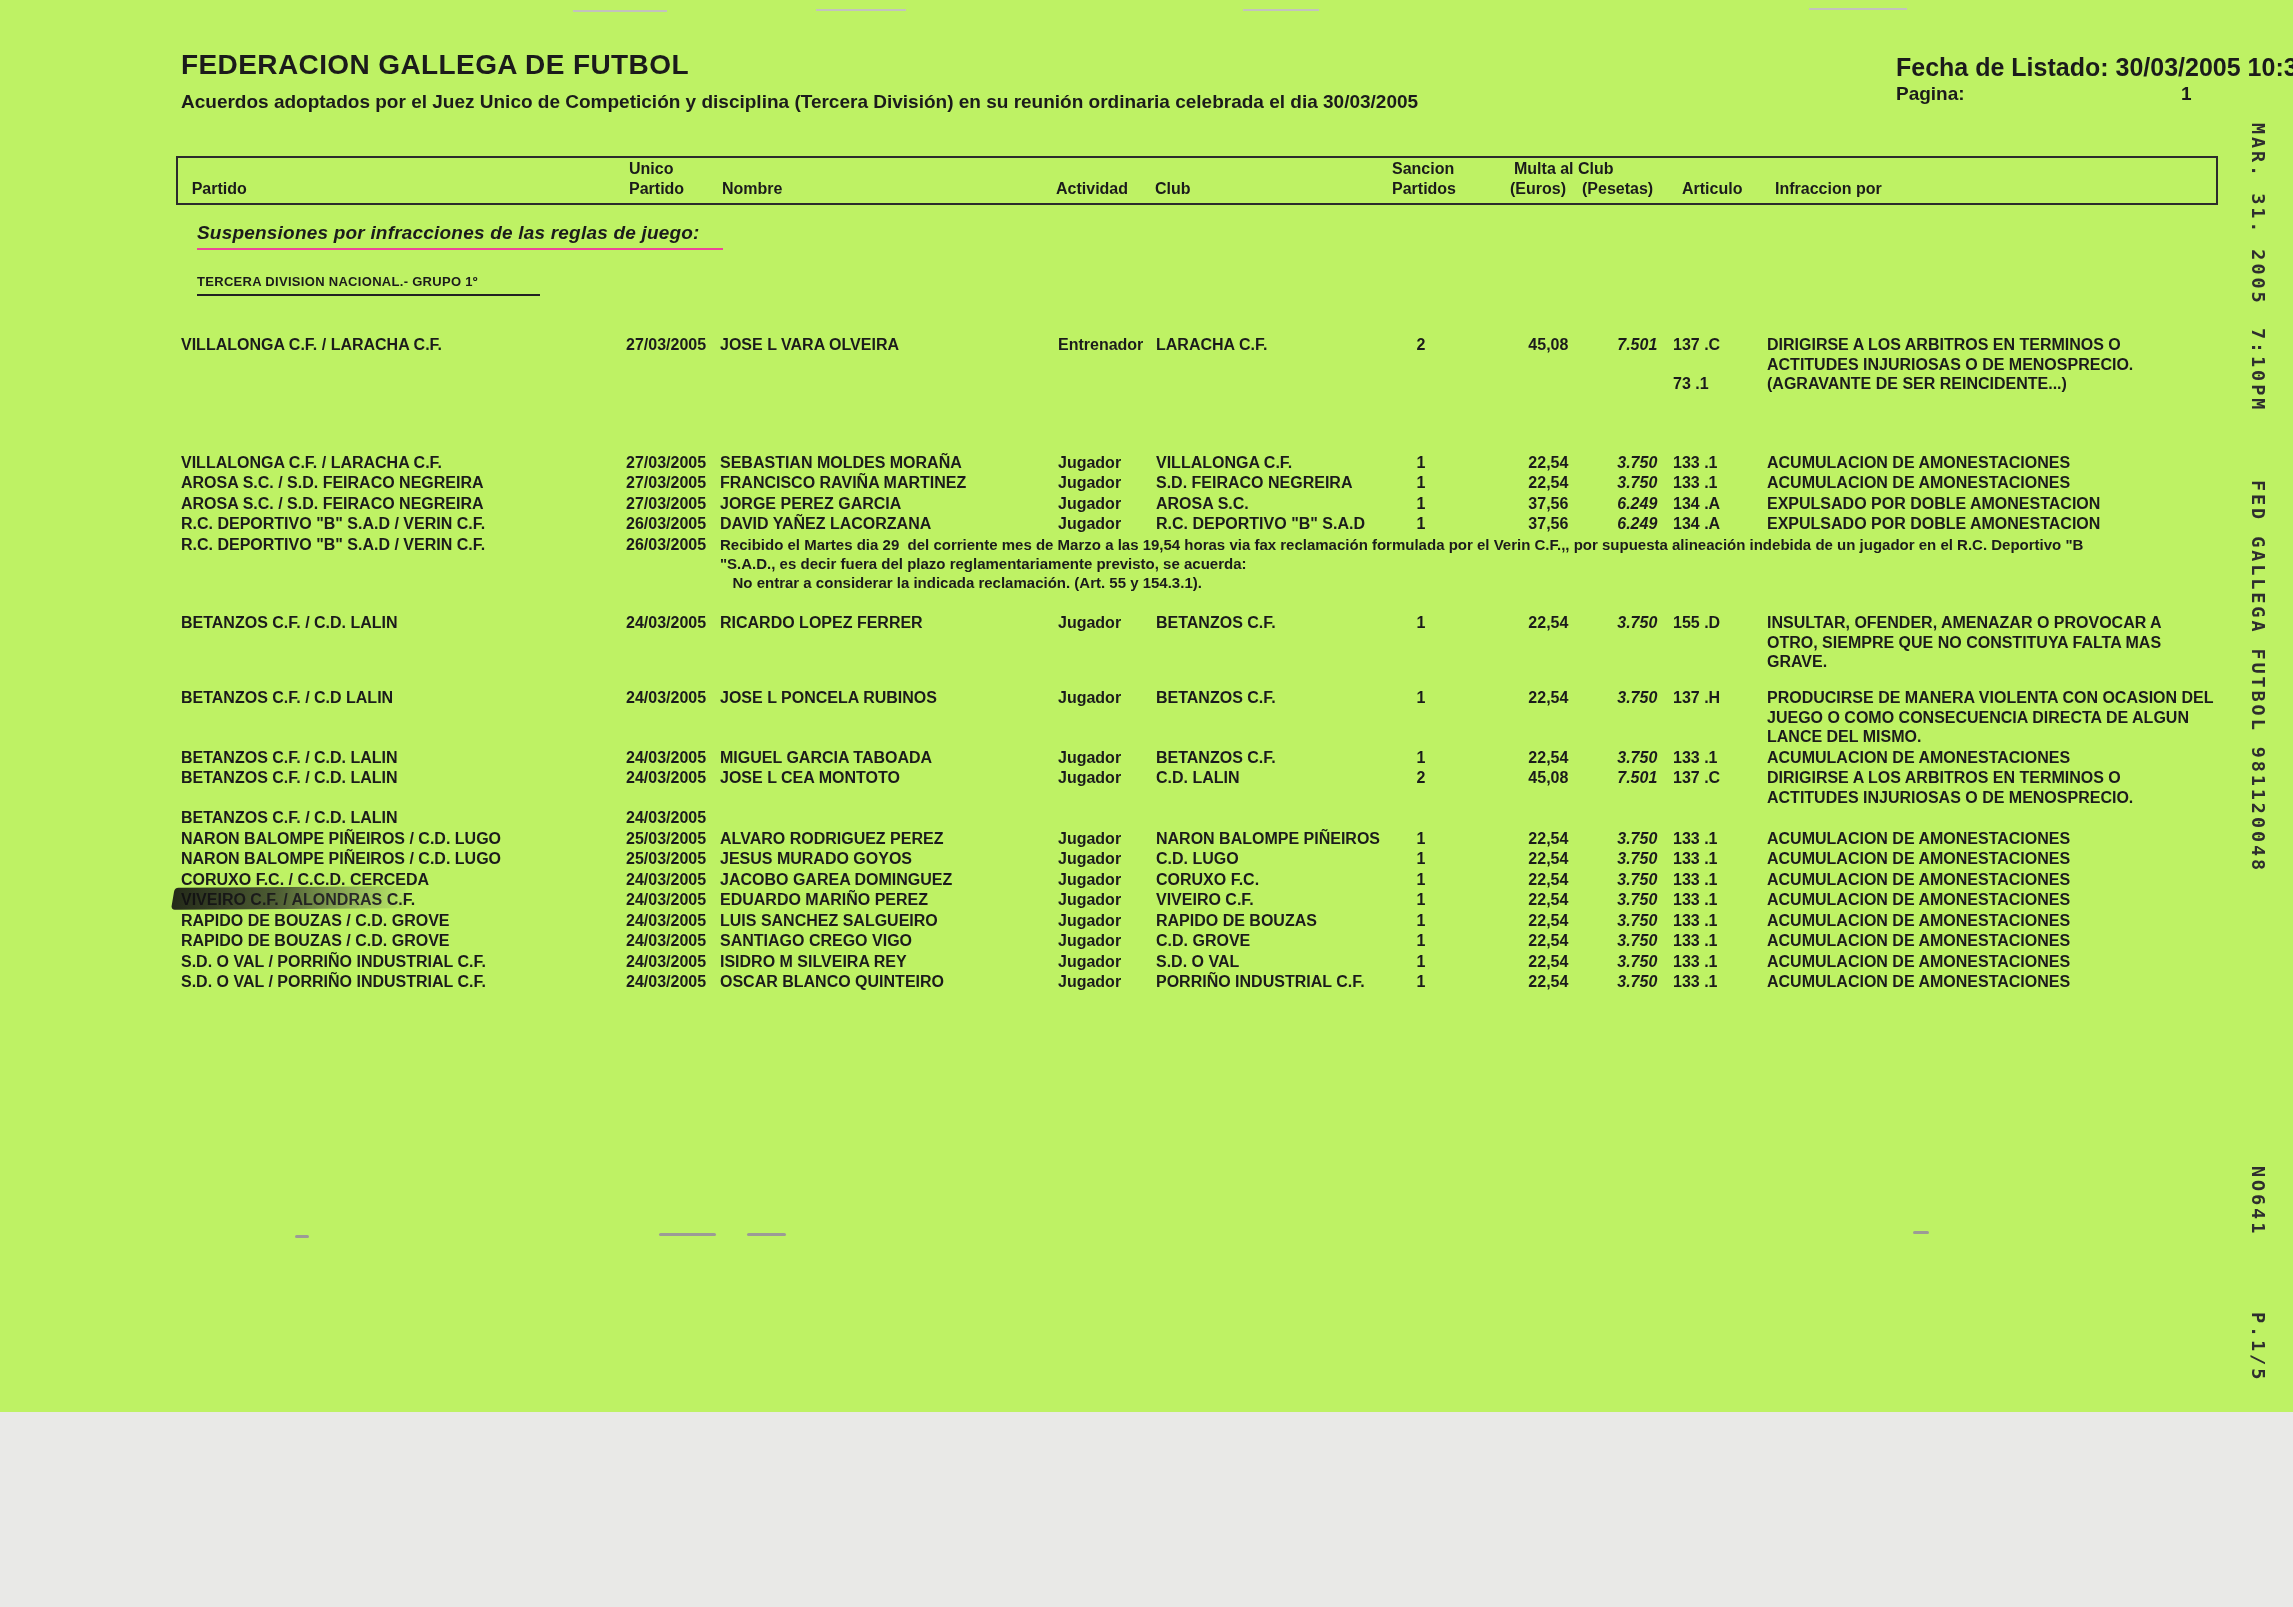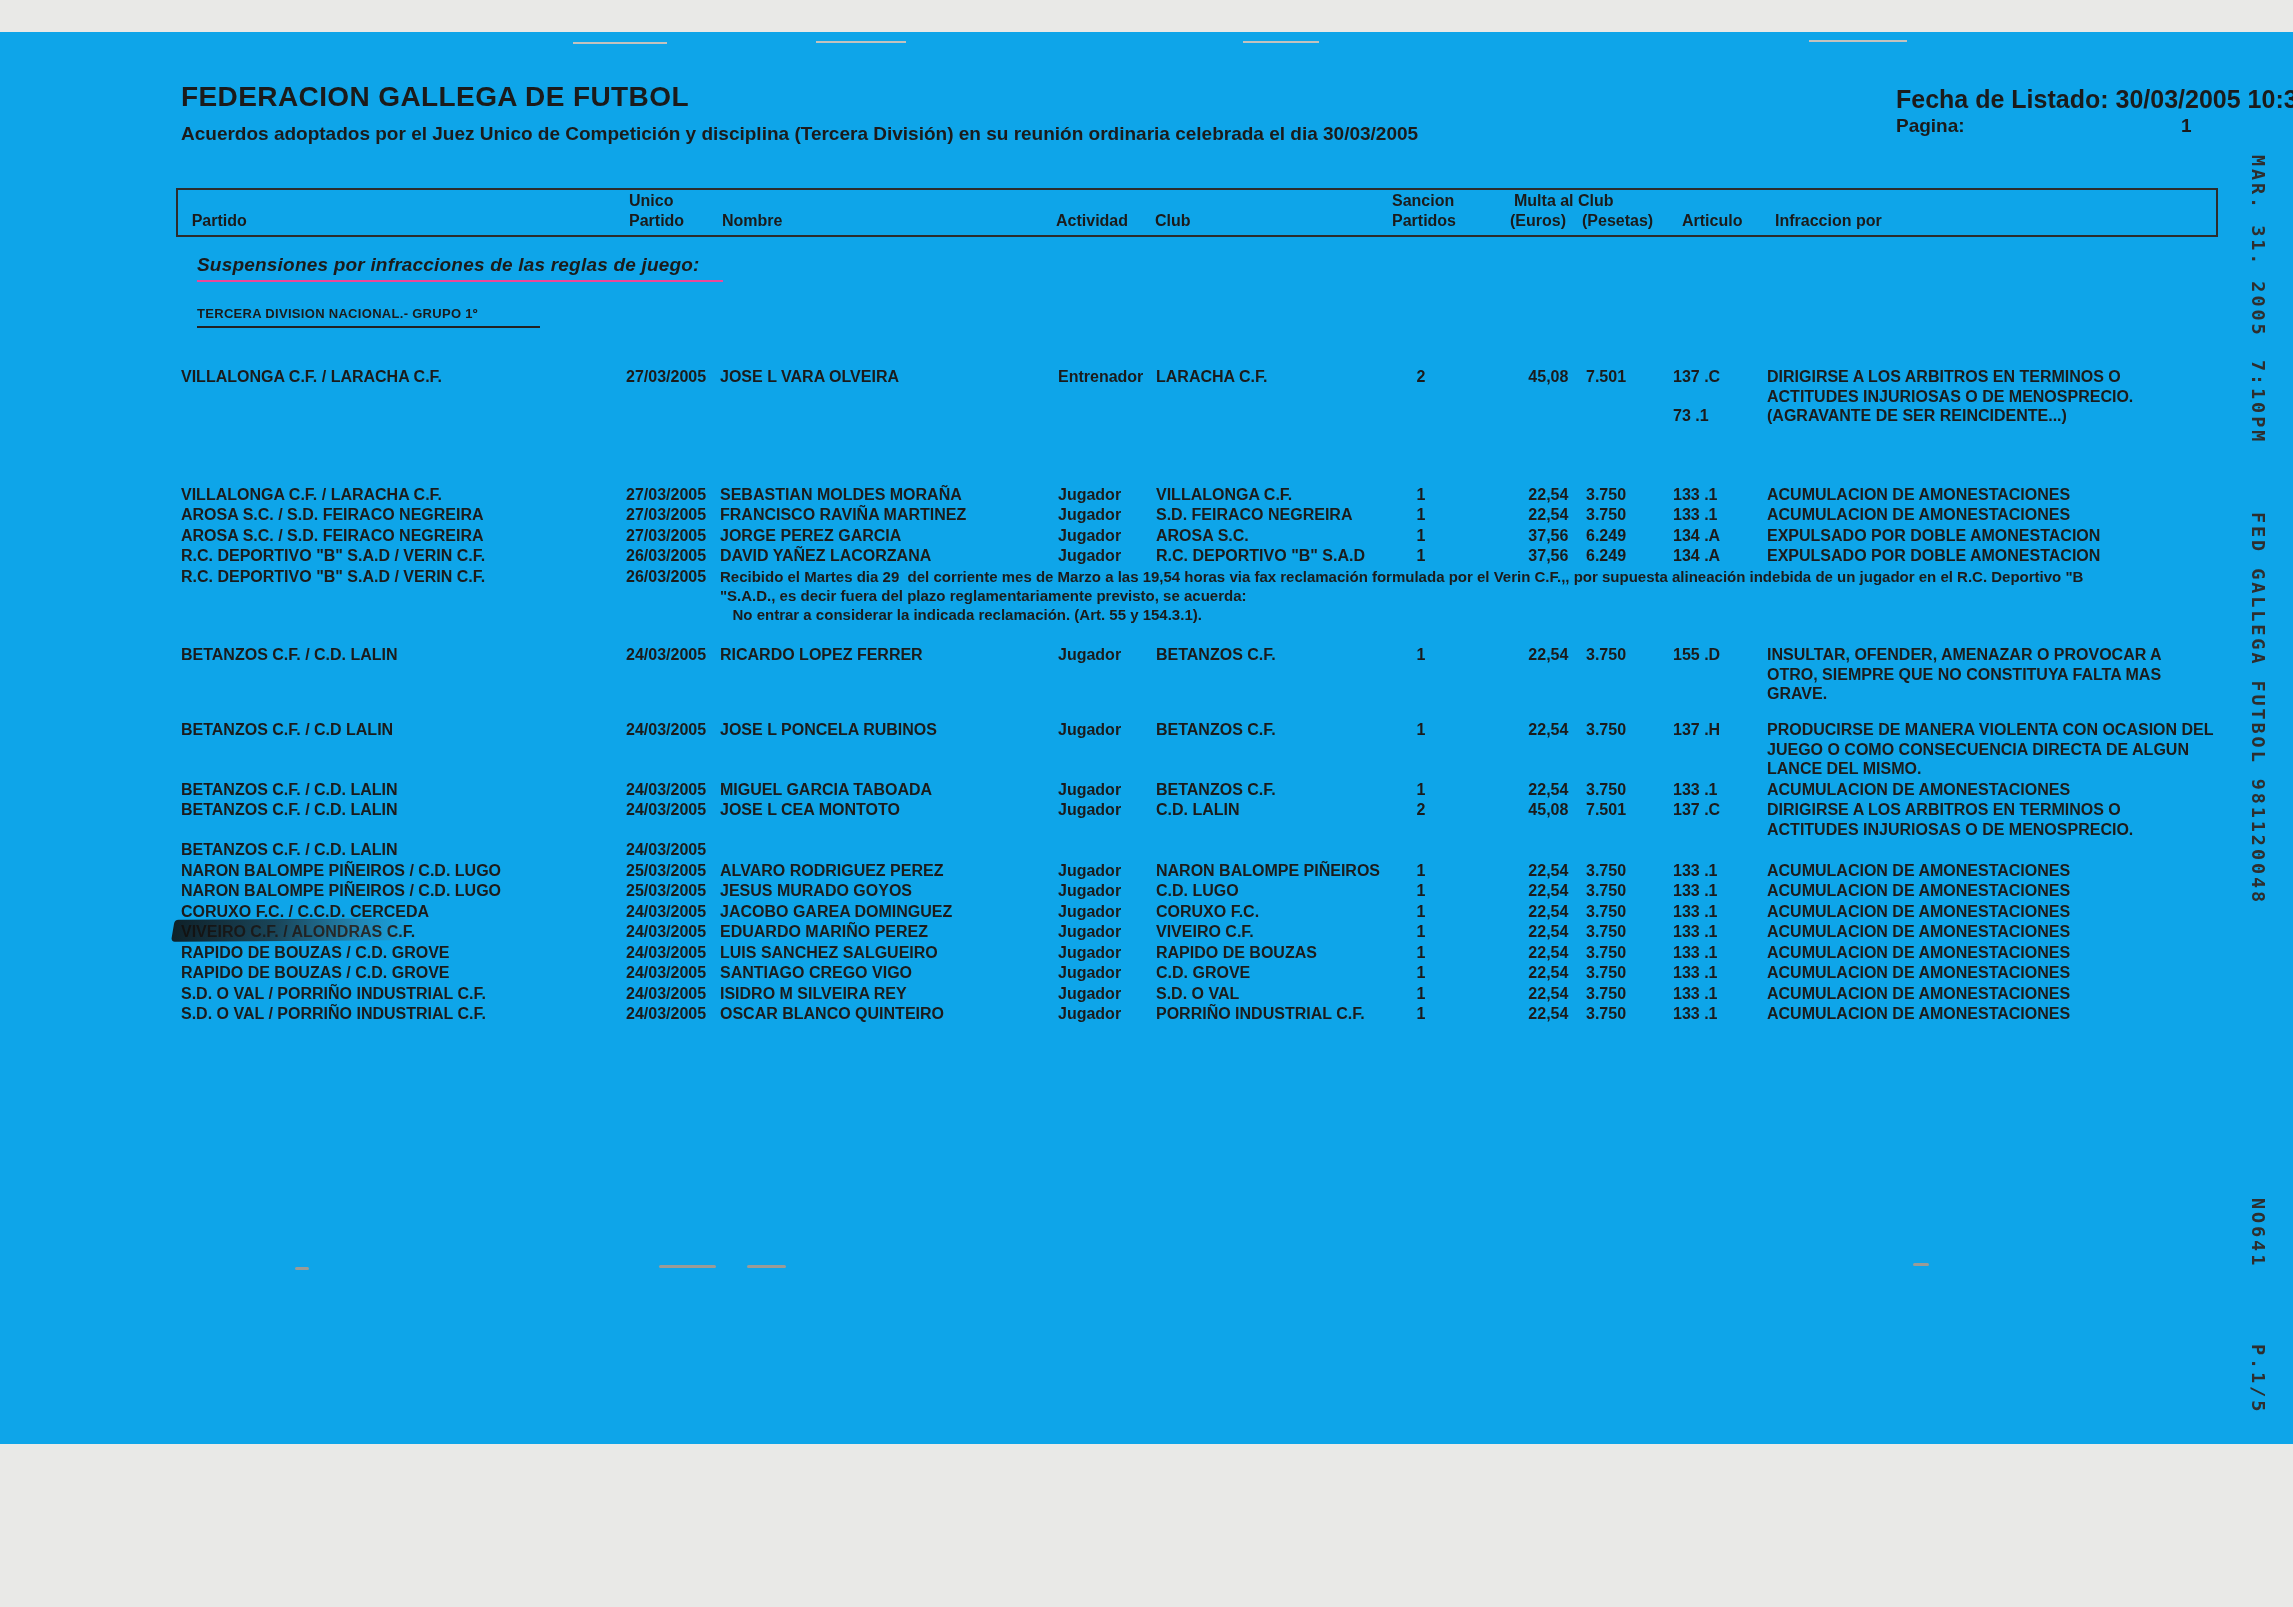--- a/index.html
+++ b/index.html
@@ -1,21 +1,20 @@
 <!DOCTYPE html>
 <html><head>
 <meta charset="utf-8">
 <title>Scanned Fax Document</title>
 <style>
   html,body { margin:0; padding:0; background:#e9e9e7; }
   .page {
     position:relative; width:2294px; height:1412px; overflow:hidden;
-    background:#0ea5e9; color:#1b1b1b;
+    background:#bef264; color:#1b1b1b;
     font-family:"Liberation Sans", sans-serif;
-    margin-top:32px;
   }
   
   .doc-title { position:absolute; left:181px; top:49px; font-size:28px; font-weight:bold; letter-spacing:0.4px; }
   .doc-subtitle { position:absolute; left:181px; top:91px; font-size:19px; font-weight:bold; width:1677px; }
   .listado { position:absolute; left:1896px; top:53px; font-size:25px; font-weight:bold; white-space:nowrap; }
   .pagina-label { position:absolute; left:1896px; top:83px; font-size:19px; font-weight:bold; }
   .pagina-value { position:absolute; left:2181px; top:83px; font-size:19px; font-weight:bold; }
 
   
   .header-box { position:absolute; left:176px; top:156px; width:2038px; height:45px; border:2px solid #2c2c2c; background:transparent; }
@@ -27,21 +26,21 @@
     border-bottom:2px solid #ec4899; padding:0 23.4px 3.9px 0; letter-spacing:0.2px; }
   .group-heading { position:absolute; left:197px; top:274px; font-size:13px; font-weight:bold;
     border-bottom:2px solid #222; padding:0 62px 4.9px 0; letter-spacing:0.3px; }
 
   
   .rows { position:absolute; left:181px; top:334px; width:2036px; }
   .trow { display:grid; grid-template-columns:445px 94px 338px 98px 239px 98px 93px 85px 96px 453px;
     align-items:start; margin-top:1px; font-size:16px; font-weight:bold; line-height:19.5px; }
   .cell { white-space:pre-wrap; }
   .c-euros   { text-align:right; padding-right:17.6px; }
-  .c-pesetas { text-align:left; padding-right:13.7px; }
+  .c-pesetas { text-align:right; padding-right:13.7px;font-style:italic; }
   .c-sancion { padding-left:21.5px; }
   .c-articulo { padding-left:2px; }
   .c-note { grid-column:3 / -1; font-size:15px; line-height:19px; }
   .smudged { position:relative; }
   .smudged::after { content:""; position:absolute; left:-7.8px; top:-2.9px; width:232px; height:21.5px; border-radius:3.9px;
     background:linear-gradient(90deg, rgba(15,15,15,.88) 0%, rgba(30,30,30,.7) 45%, rgba(70,70,70,.35) 78%, rgba(120,120,120,.08) 100%);
     transform:skewX(-10deg) rotate(-.4deg); }
 
   
   .fax-v { position:absolute; right:25px; writing-mode:vertical-rl; white-space:nowrap;

